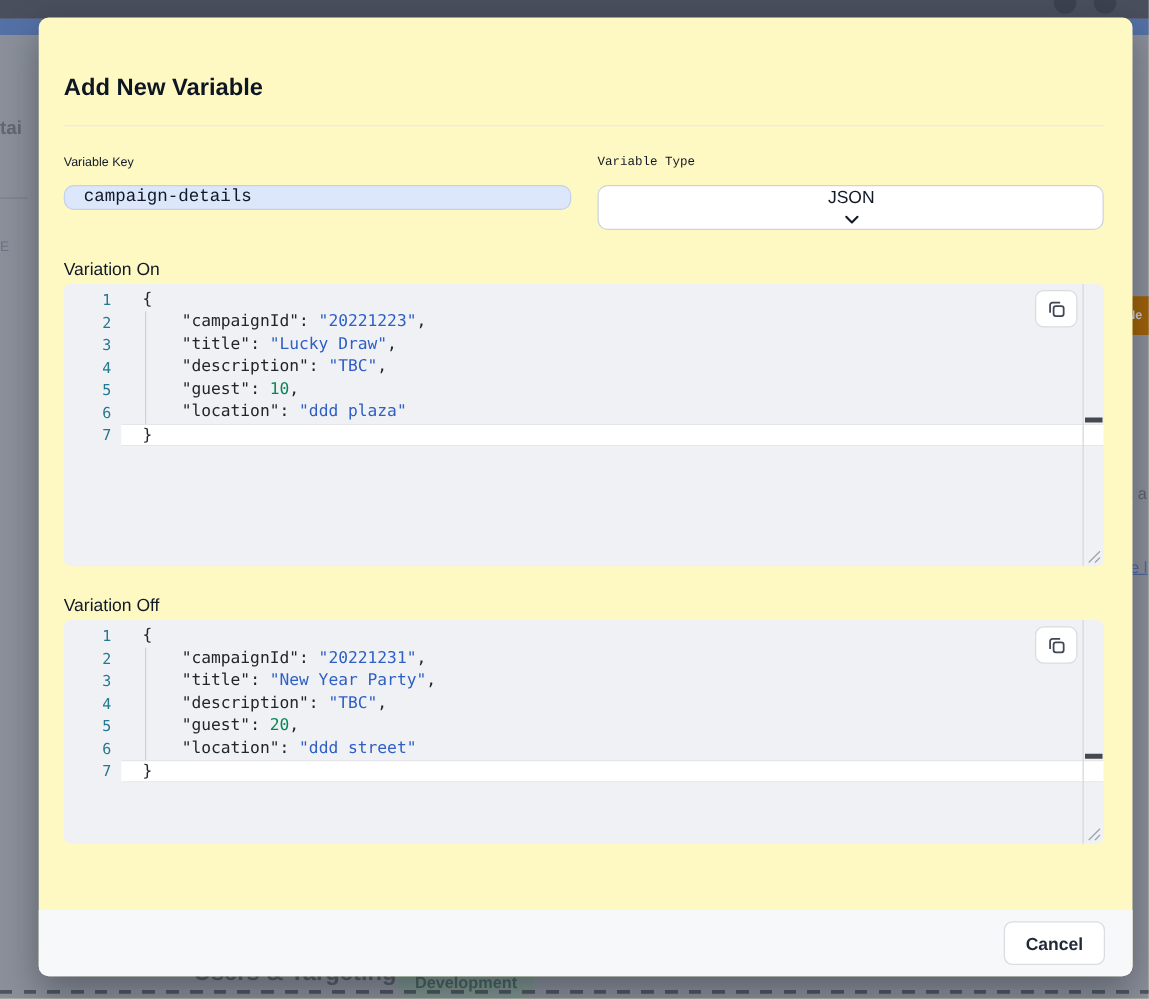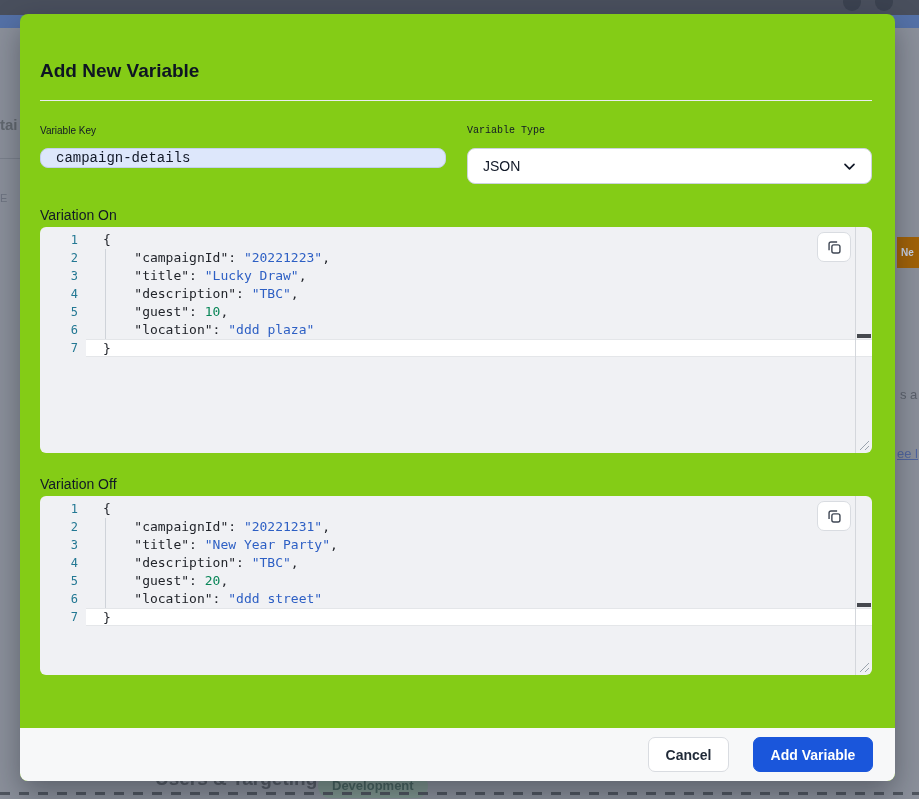--- a/index.html
+++ b/index.html
@@ -20,42 +20,42 @@
                  color:#c8d3e8; font-size:10px; font-weight:600; line-height:31px; padding-left:4px; }
   .bk-link-frag { position:absolute; color:#50669f; text-decoration:underline; font-size:13px; }
   .bk-bottom-heading { position:absolute; left:155px; top:768px; font-size:19px; font-weight:700; color:#565c66; }
   .bk-badge { position:absolute; left:318px; top:774px; height:24px; padding:0 14px; border-radius:12px;
               background:#7f968f; color:#47635f; font-size:13px; font-weight:600; line-height:24px; }
   .bk-dashes { position:absolute; left:0; top:792px; width:919px; height:3px;
                background:repeating-linear-gradient(90deg,#4f555f 0 10px,transparent 10px 19px); }
 
   
   .modal {
-    position:absolute; left:20px; top:14px; width:875px; height:767px;
-    background:#84cc16; border-radius:8px; z-index:10;
+    position:absolute; left:31px; top:14px; width:875px; height:767px;
+    background:#fef9c3; border-radius:8px; z-index:10;
     box-shadow:0 12px 30px rgba(15,20,30,.38);
   }
   .modal-title { position:absolute; left:20px; top:46px; font-size:19px; font-weight:700; color:#0e1523; }
   .modal-divider { position:absolute; left:20px; right:23px; top:86px; height:1px; background:#e9ecef; }
 
   .field-label { position:absolute; font-size:10px; font-weight:500; color:#111827; }
   .lbl-key  { left:20px;  top:111px; }
   .lbl-type { left:447px; top:111px;font-family:Liberation Mono, monospace; }
 
   .text-input {
     position:absolute; left:20px; top:134px; width:406px; height:20px;
     background:var(--input-bg); border:1px solid var(--input-border); border-radius:8px;
     font-family:Liberation Mono, monospace;
     font-size:14px; color:#111827; padding:0 15px; outline:none;
   }
   .select {
     position:absolute; left:447px; top:134px; width:405px; height:36px;
     background:#fff; border:1px solid #ccd3de; border-radius:8px;
     display:flex; align-items:center; justify-content:space-between;
-    padding:0 14px 0 15px; font-size:14px; color:#111827; cursor:pointer;
+    padding:0 14px 0 15px; font-size:14px; color:#111827; cursor:pointer;flex-direction:column;
   }
 
   .section-label { position:absolute; left:20px; font-size:14px; font-weight:500; color:#111827; }
   .lbl-von  { top:193px; }
   .lbl-voff { top:462px; }
 
   .editor {
     position:absolute; left:20px; width:832px;
     background:var(--editor-bg); border-radius:6px; overflow:hidden;
   }
@@ -101,21 +101,21 @@
 </style>
 </head>
 <body>
 
 <div class="bk-header">
   <div class="bk-avatar" style="left:843px;"></div>
   <div class="bk-avatar" style="left:875px;"></div>
 </div>
 <div class="bk-bluebar"></div>
 
-<div class="bk-frag" style="left:0; top:116px; font-size:15px; font-weight:600;">tai</div>
+<div class="bk-frag" style="left:0; top:94px; font-size:15px; font-weight:600;">tai</div>
 <div class="bk-divider-left"></div>
 <div class="bk-frag" style="left:0; top:192px; font-size:11px; color:#6d7380;">E</div>
 
 <div class="bk-frag" style="left:899px; top:105px; font-size:13px;margin-left:39px;">4 A</div>
 <div class="bk-btn-frag">Ne</div>
 <div class="bk-frag" style="left:900px; top:387px; font-size:13px; color:#5c626d;">s a</div>
 <div class="bk-link-frag" style="left:897px; top:446px;">ee l</div>
 
 <div class="bk-bottom-heading">Users &amp; Targeting</div>
 <div class="bk-badge">Development</div>
@@ -224,15 +224,14 @@
         <path d="M10.8 2.2 H4.2 a2 2 0 0 0 -2 2 v6.6" fill="none" stroke="currentColor" stroke-width="1.5"></path>
       </svg>
     </div>
     <svg class="resize-grip" viewBox="0 0 11 11">
       <path d="M1 10 L10 1 M6 10 L10 6" stroke="#9aa3ad" stroke-width="1" fill="none"></path>
     </svg>
   </div>
 
   <div class="modal-footer">
     <button class="btn btn-cancel">Cancel</button>
-    <button class="btn btn-primary">Add Variable</button>
   </div>
 </div>
 
 </body></html>

